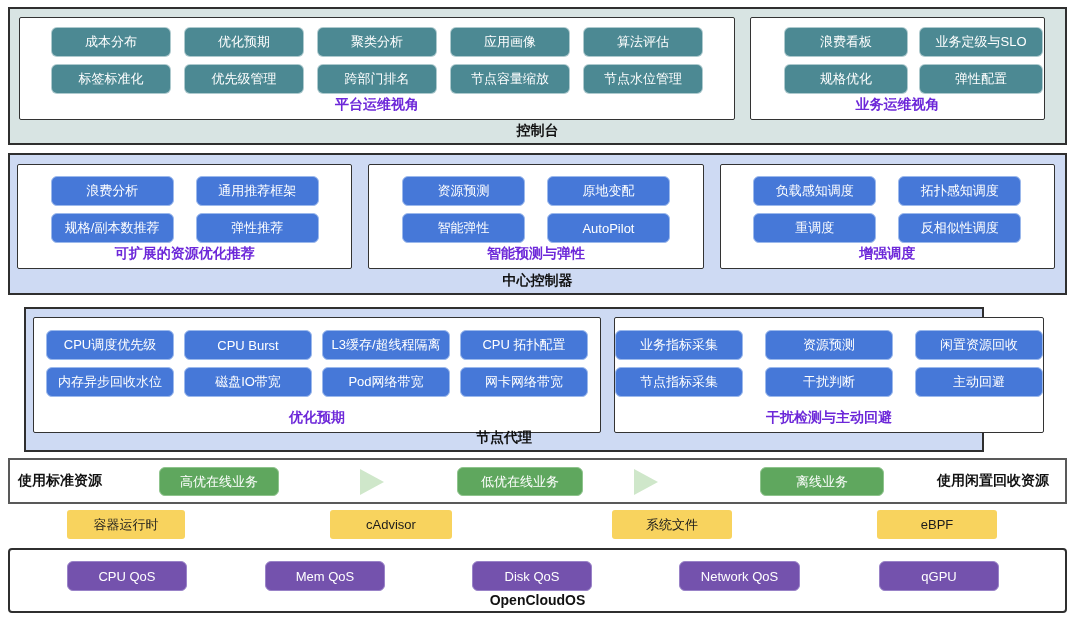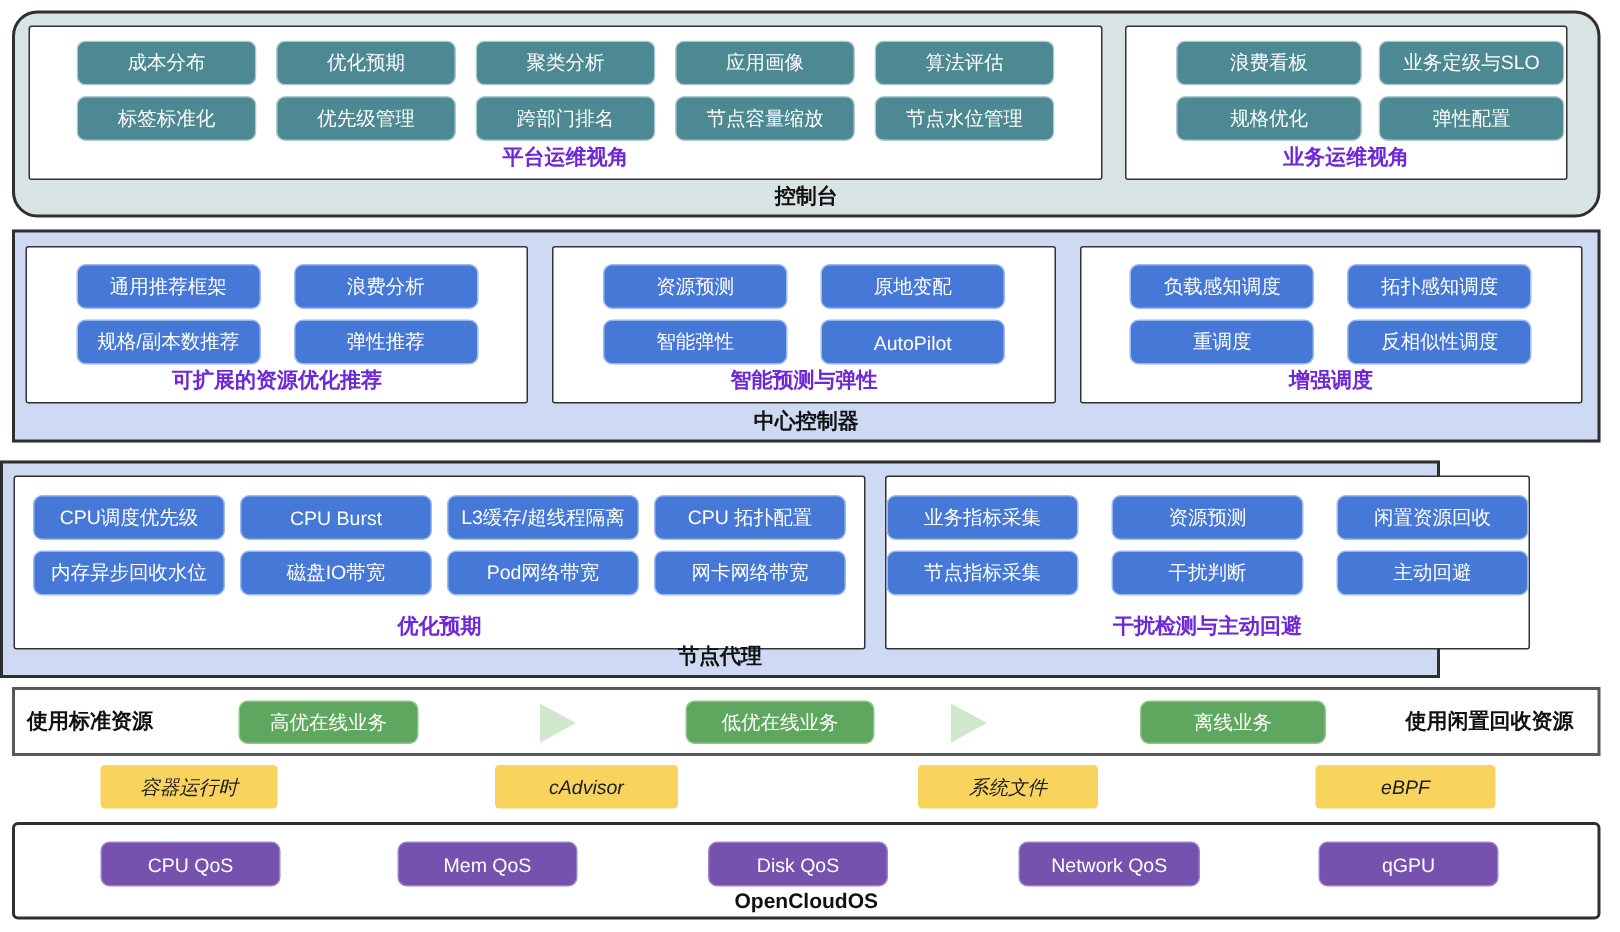--- a/index.html
+++ b/index.html
@@ -2,23 +2,23 @@
 <html><head>
 <meta charset="utf-8">
 <style>
   html,body{margin:0;padding:0;background:#ffffff;}
   .canvas{
     position:relative;width:1080px;height:621px;background:#ffffff;
     font-family:"Liberation Sans","DejaVu Sans",sans-serif;
     -webkit-font-smoothing:antialiased;
   }
   .section{position:absolute;box-sizing:border-box;border:2px solid #2f2f2f;}
-  .console{left:8px;top:7px;width:1059px;height:138px;background:#d8e4e3;border-radius:17px;}
+  .console{left:8px;top:7px;width:1059px;height:138px;background:#d8e4e3;}
   .controller{left:8px;top:153px;width:1059px;height:142px;background:#cedaf3;}
-  .agent{left:0;top:307px;width:960px;height:145px;background:#cedaf3;}
+  .agent{left:24px;top:307px;width:960px;height:145px;background:#cedaf3;}
 
   .panel{position:absolute;box-sizing:border-box;background:#ffffff;border:1.5px solid #333;border-radius:2px;}
   .platform-panel{left:9px;top:8px;width:716px;height:103px;}
   .business-panel{left:740px;top:8px;width:295px;height:103px;padding-left:32px;}
 
   .flexpanels{position:absolute;left:7px;top:9px;right:10px;display:flex;gap:16px;}
   .group-panel{position:relative;box-sizing:border-box;flex:1;height:105px;background:#fff;border:1.5px solid #333;border-radius:2px;}
   .agent .flexpanels{top:8px;gap:13px;}
   .agent .group-panel{height:116px;}
   .agent .group-panel.wide{flex:0 0 568px;}
@@ -56,21 +56,21 @@
   .w-label.right{right:16px;}
   .chip.stage1{left:149px;width:120px;}
   .chip.stage2{left:447px;width:126px;}
   .chip.stage3{left:750px;width:124px;}
   .flow-arrow{position:absolute;top:9px;width:0;height:0;
     border-top:13px solid transparent;border-bottom:13px solid transparent;
     border-left:24px solid #cfe7ca;}
   .arrow1{left:350px;}
   .arrow2{left:624px;}
 
-  .collectors{position:absolute;left:0;top:510px;width:916px;height:30px;font-style:italic;}
+  .collectors{position:absolute;left:0;top:510px;width:916px;height:30px;}
   .collectors .chip{position:absolute;top:0;height:29px;}
   .col1{left:67px;width:118px;}
   .col2{left:330px;width:122px;}
   .col3{left:612px;width:120px;}
   .col4{left:877px;width:120px;}
 
   .os{left:8px;top:548px;width:1059px;height:65px;background:#fff;border-radius:4px;padding-left:48px;}
   .os .chip{position:absolute;top:11px;height:30px;}
   .q1{left:57px;width:120px;}
   .q2{left:255px;width:120px;}
@@ -108,22 +108,22 @@
       </div>
       <div class="panel-label">业务运维视角</div>
     </div>
     <div class="section-label">控制台</div>
   </div>
 
   <div class="section controller">
     <div class="flexpanels">
       <div class="group-panel">
         <div class="grid g2w">
+          <div class="chip blue">浪费分析</div>
           <div class="chip blue">通用推荐框架</div>
-          <div class="chip blue">浪费分析</div>
           <div class="chip blue">规格/副本数推荐</div>
           <div class="chip blue">弹性推荐</div>
         </div>
         <div class="panel-label">可扩展的资源优化推荐</div>
       </div>
       <div class="group-panel">
         <div class="grid g2w">
           <div class="chip blue">资源预测</div>
           <div class="chip blue">原地变配</div>
           <div class="chip blue">智能弹性</div>

